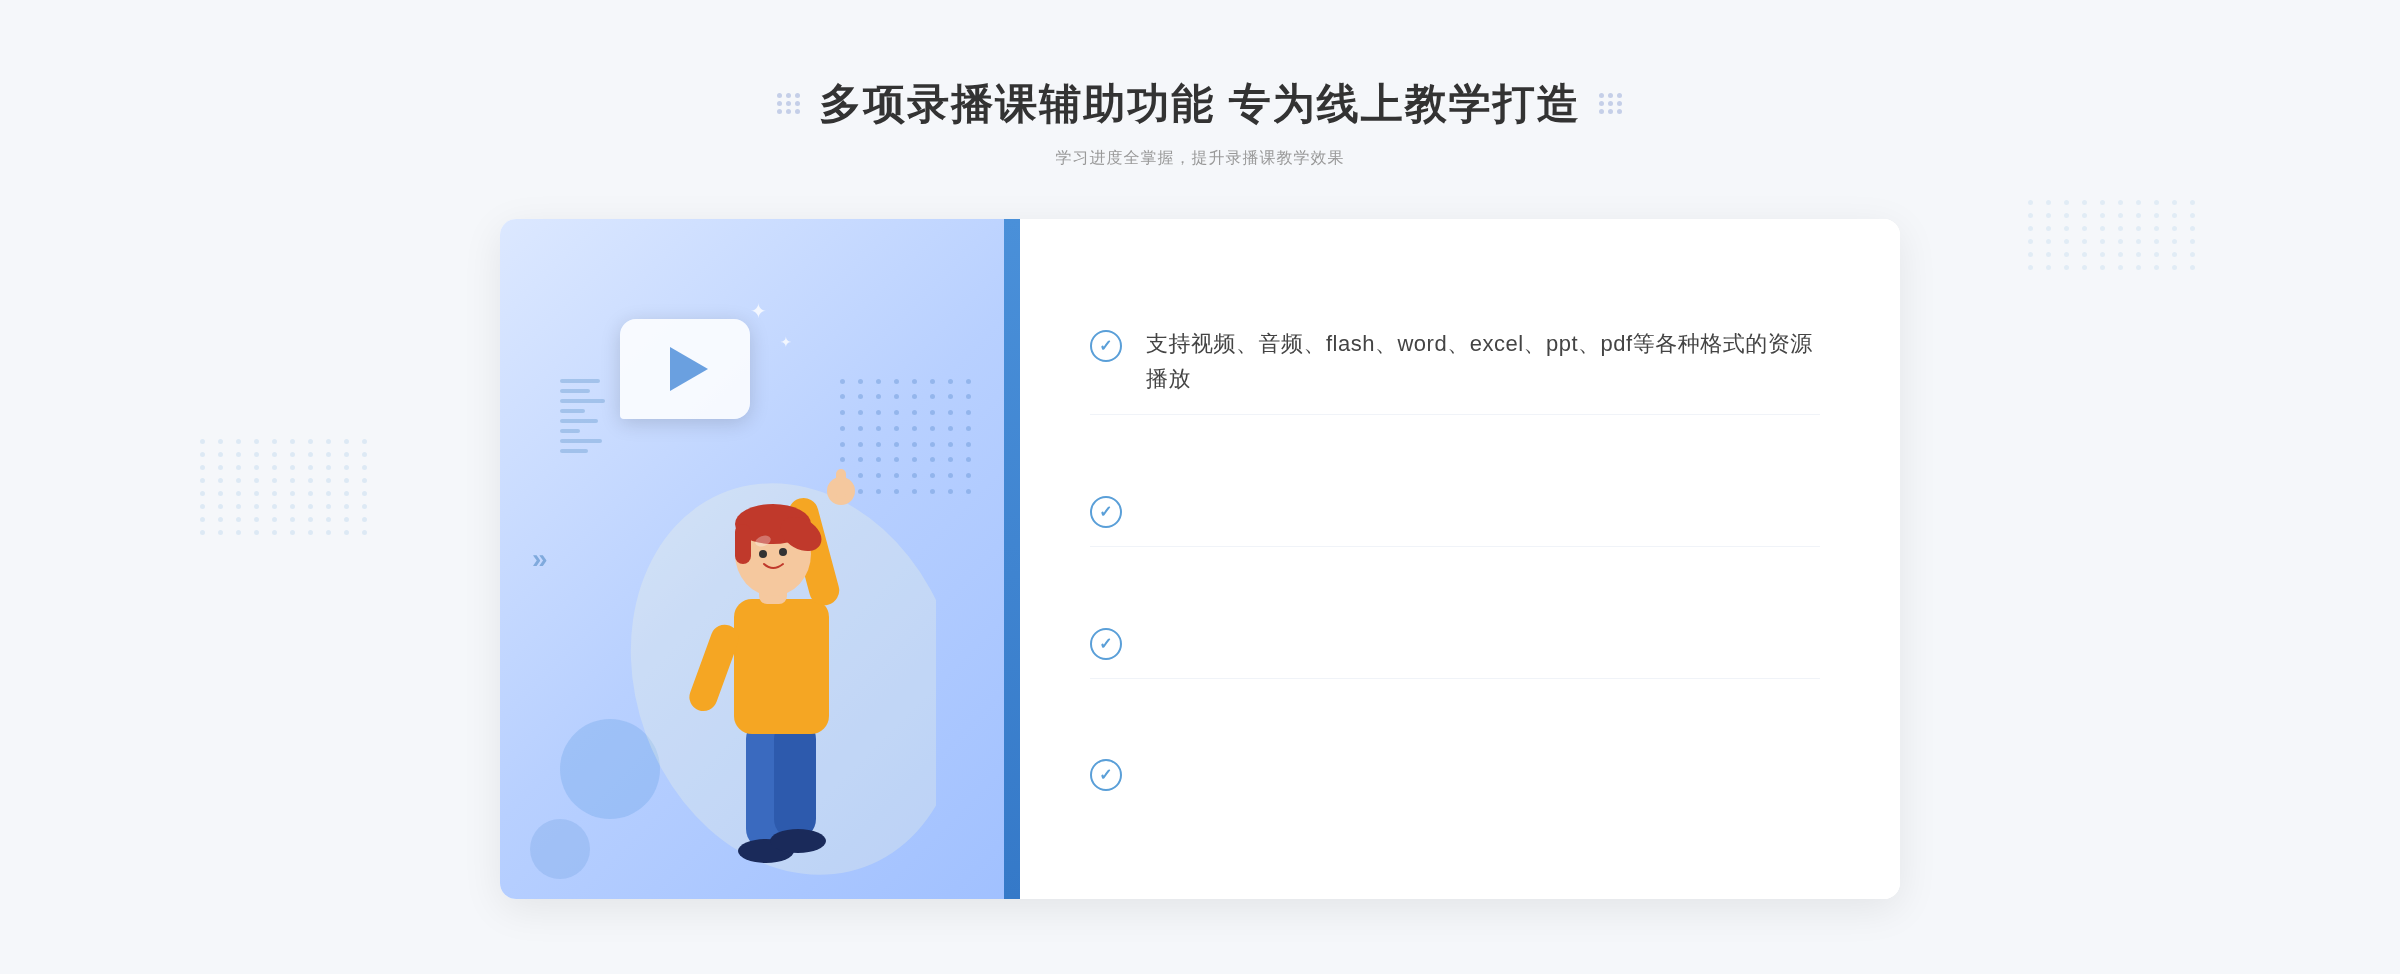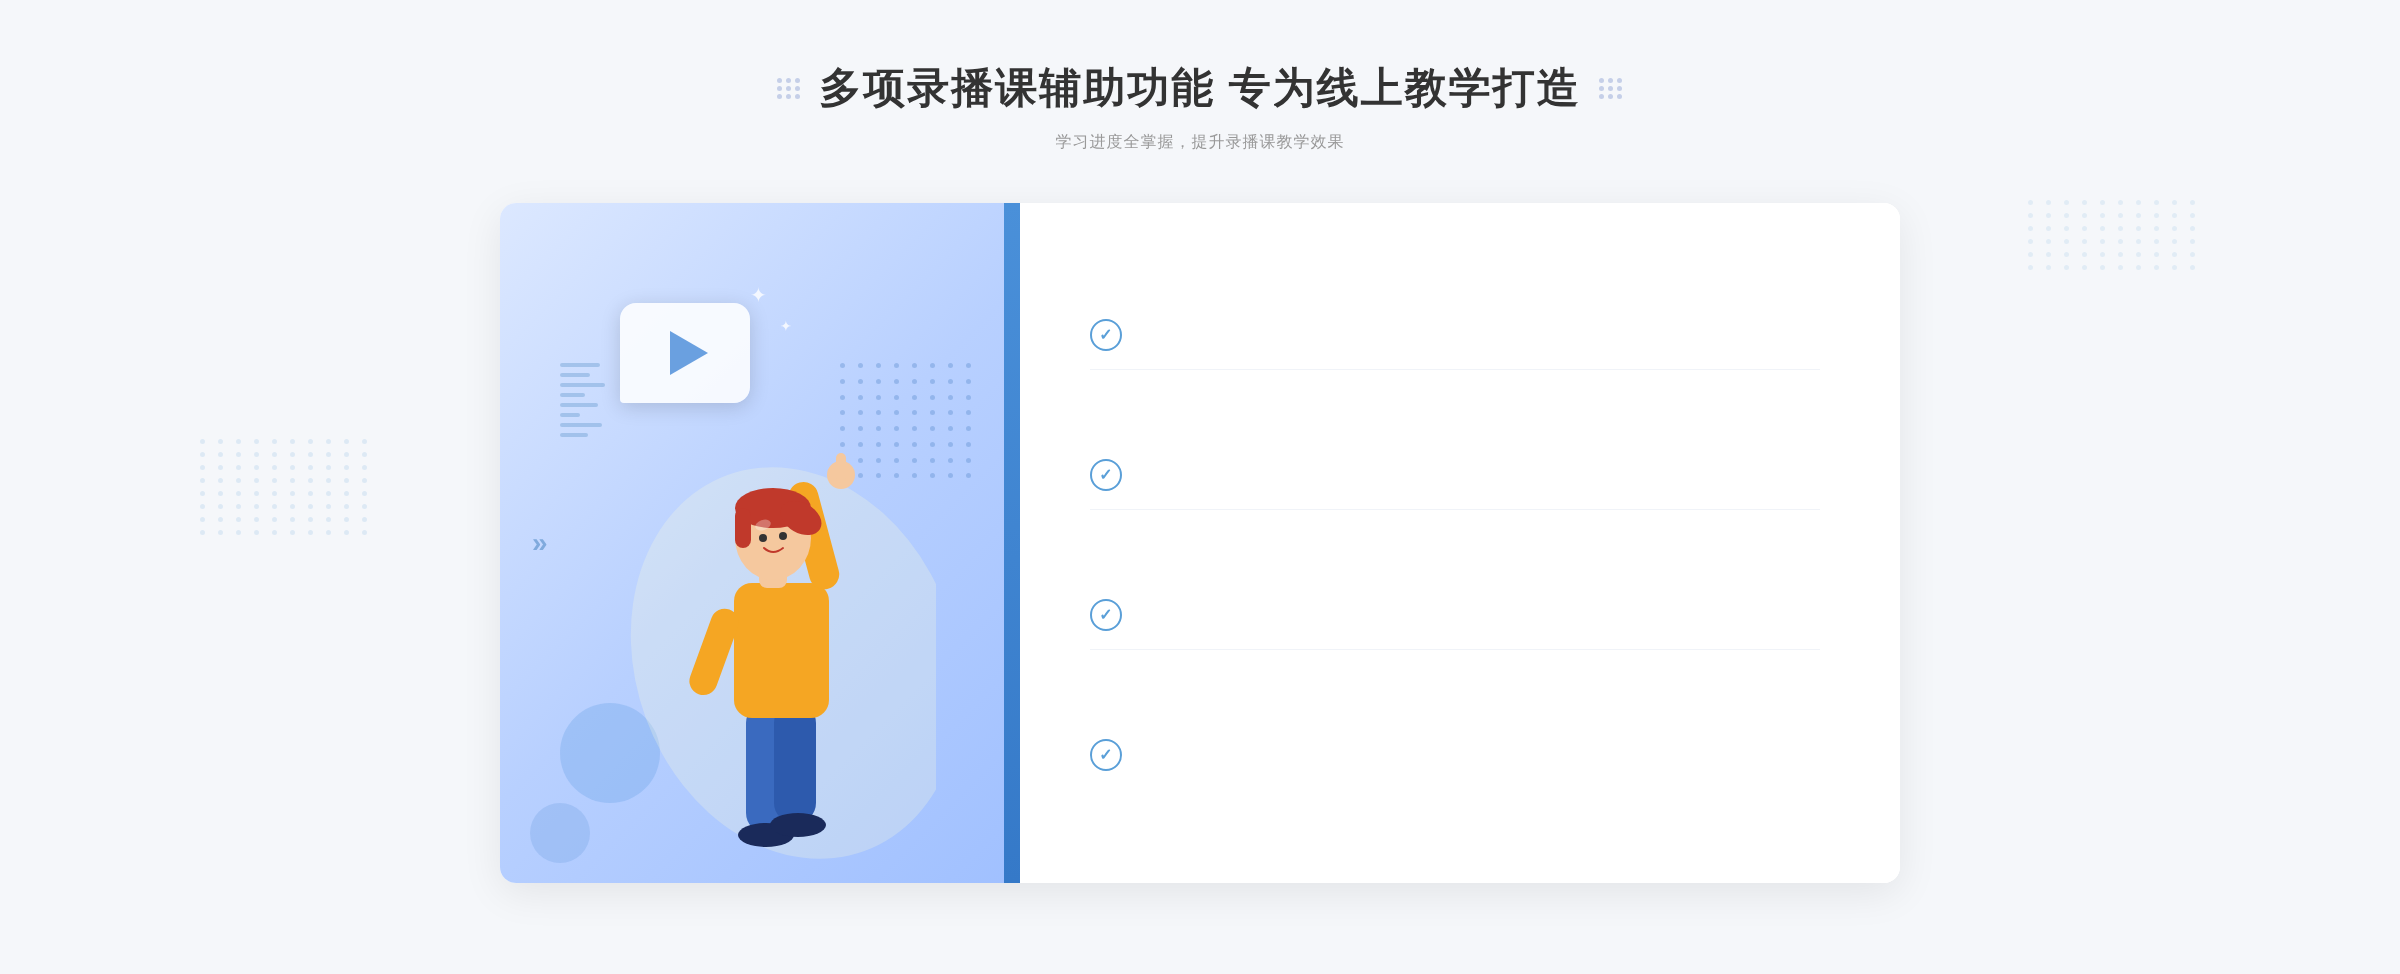--- a/index.html
+++ b/index.html
@@ -11,20 +11,21 @@
       display: flex;
       align-items: center;
       justify-content: center;
     }
 
     .page-wrapper {
       width: 2400px;
       min-height: 974px;
       background: #f5f7fa;
       display: flex;
+      align-items: center;
       justify-content: center;
       position: relative;
     }
 
     .container {
       width: 1400px;
       display: flex;
       flex-direction: column;
       align-items: center;
       padding: 60px 0;
@@ -622,20 +623,21 @@
         </svg>
 
       </div>
 
       <div class="features-area">
 
         <div class="feature-item">
           <div class="check-circle">
             <span class="check-mark">✓</span>
           </div>
+          <p class="feature-text">支持视频、音频、flash、word、excel、ppt、pdf等各种格式的资源播放</p>
         </div>
 
         <div class="feature-item">
           <div class="check-circle">
             <span class="check-mark">✓</span>
           </div>
         </div>
 
         <div class="feature-item">
           <div class="check-circle">

